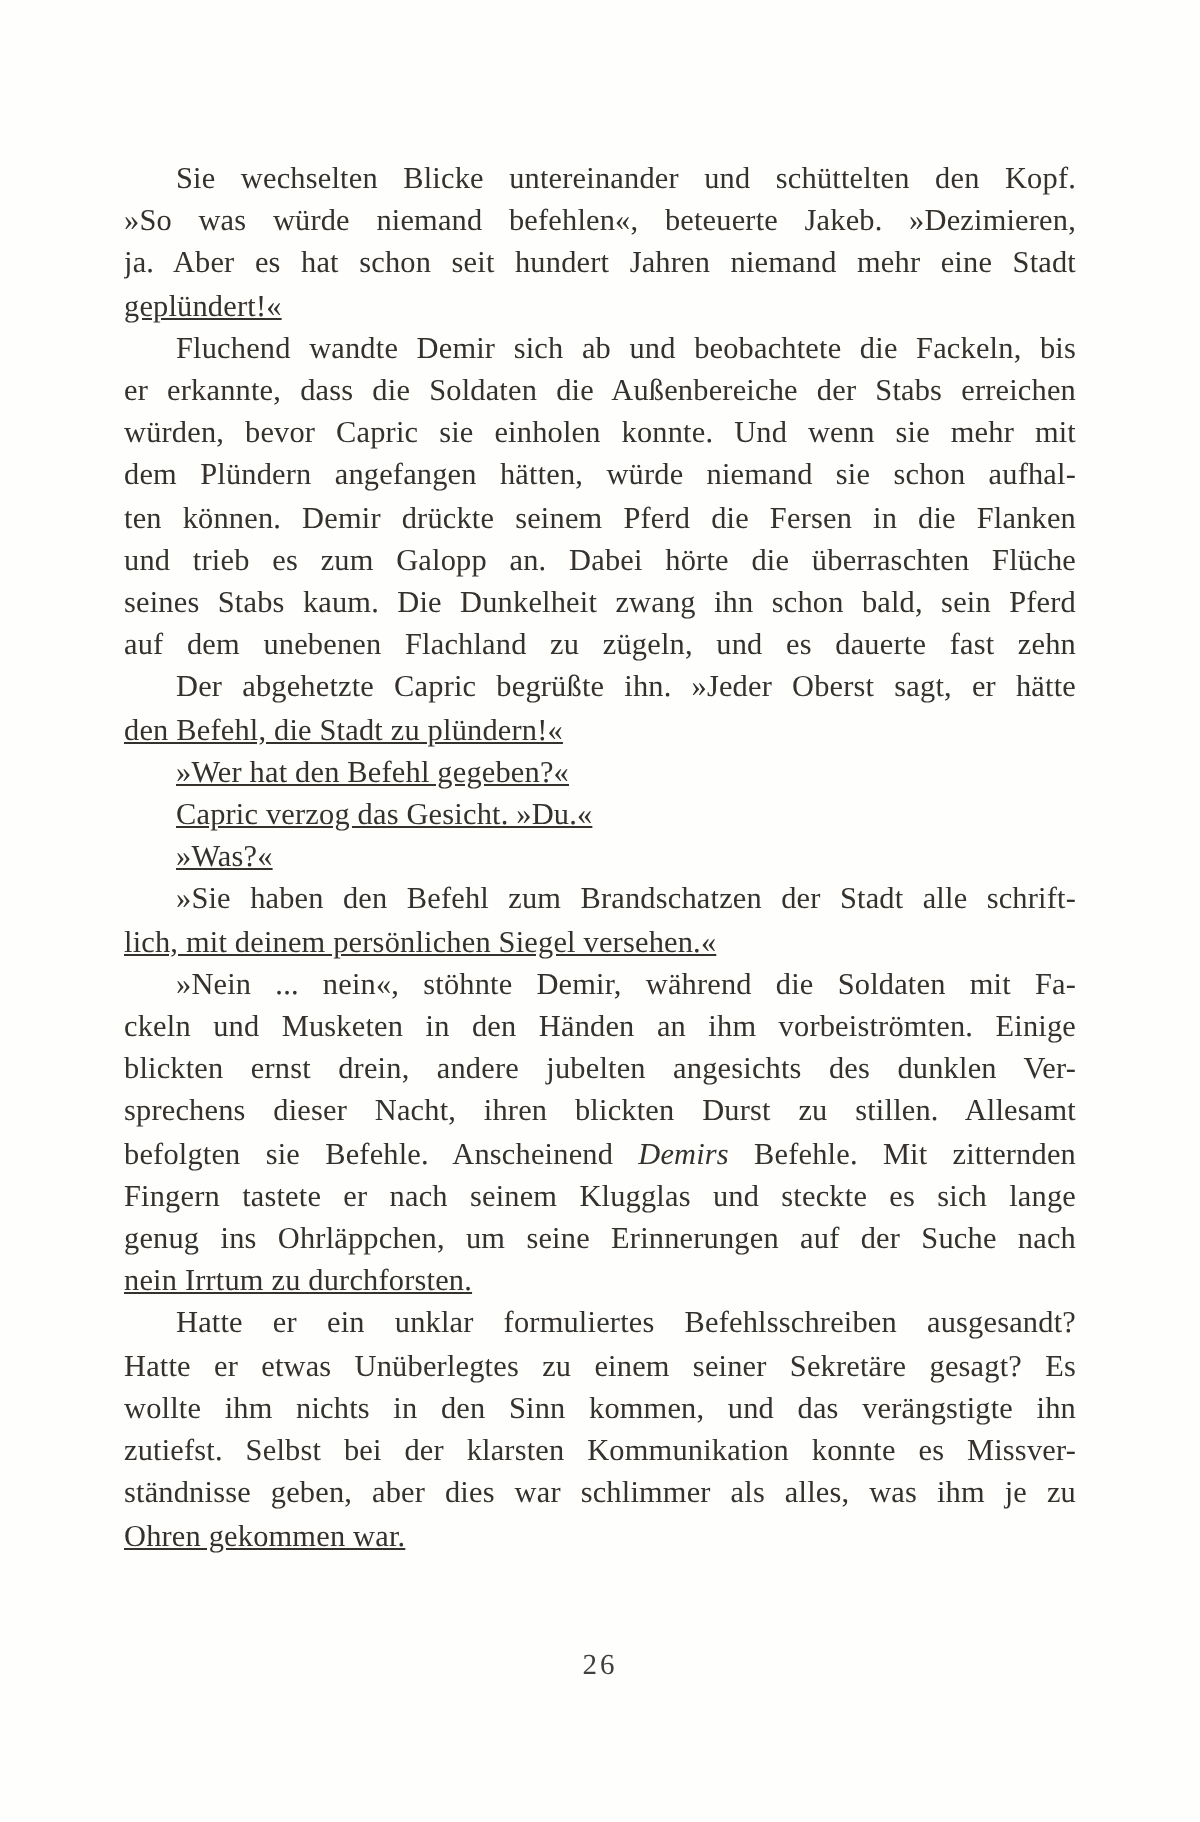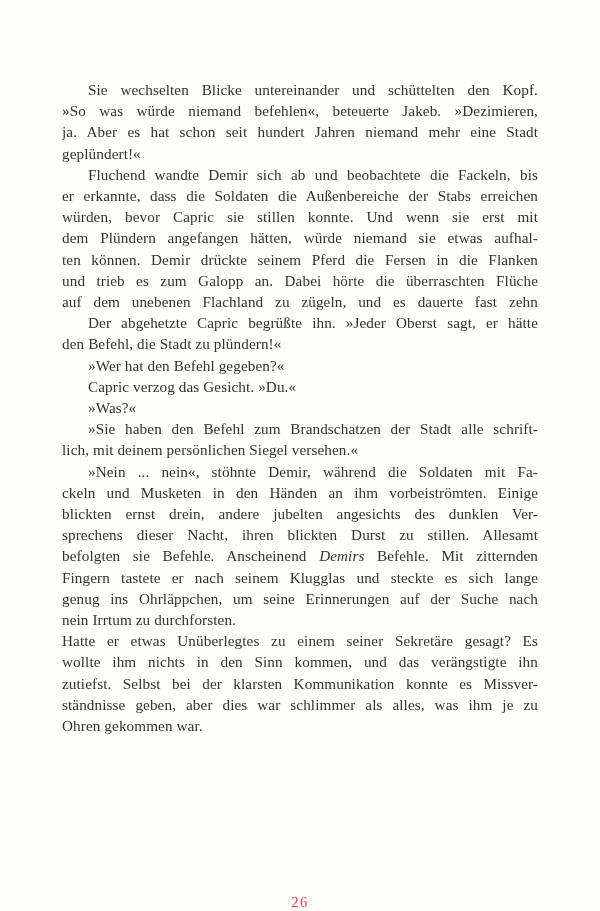--- a/index.html
+++ b/index.html
@@ -35,53 +35,55 @@
     overflow: hidden;
     text-align: justify;
     
     text-align-last: justify;
   }
   .line.para-first {
     text-indent: 26px;
   }
   .line.para-last {
     text-align-last: left; 
+    text-decoration: underline;
   }
   .line i {
     letter-spacing: 0.1px;
   }
   .page-number {
     position: absolute;
-    top: 894px;
+    top: 825px;
     left: 0;
     width: 600px;
     text-align: center;
     font-size: 14.5px;
     letter-spacing: 1.5px;
-    color: #ef4444;
+    color: #404040;
   }
 </style>
 </head>
 <body>
 
 <div class="page">
   <main class="text-block" id="text-block">
       <div class="paragraph">
         <div class="line para-first"><span>Sie wechselten Blicke untereinander und schüttelten den Kopf.</span></div>
         <div class="line"><span>»So was würde niemand befehlen«, beteuerte Jakeb. »Dezimieren,</span></div>
         <div class="line"><span>ja. Aber es hat schon seit hundert Jahren niemand mehr eine Stadt</span></div>
         <div class="line para-last"><span>geplündert!«</span></div>
       </div>
       <div class="paragraph">
         <div class="line para-first"><span>Fluchend wandte Demir sich ab und beobachtete die Fackeln, bis</span></div>
         <div class="line"><span>er erkannte, dass die Soldaten die Außenbereiche der Stabs erreichen</span></div>
-        <div class="line"><span>würden, bevor Capric sie stillen konnte. Und wenn sie erst mit</span></div>
-        <div class="line"><span>dem Plündern angefangen hätten, würde niemand sie etwas aufhal-</span></div>
+        <div class="line"><span>würden, bevor Capric sie einholen konnte. Und wenn sie mehr mit</span></div>
+        <div class="line"><span>dem Plündern angefangen hätten, würde niemand sie schon aufhal-</span></div>
         <div class="line"><span>ten können. Demir drückte seinem Pferd die Fersen in die Flanken</span></div>
         <div class="line"><span>und trieb es zum Galopp an. Dabei hörte die überraschten Flüche</span></div>
+        <div class="line"><span>seines Stabs kaum. Die Dunkelheit zwang ihn schon bald, sein Pferd</span></div>
         <div class="line"><span>auf dem unebenen Flachland zu zügeln, und es dauerte fast zehn</span></div>
       </div>
       <div class="paragraph">
         <div class="line para-first"><span>Der abgehetzte Capric begrüßte ihn. »Jeder Oberst sagt, er hätte</span></div>
         <div class="line para-last"><span>den Befehl, die Stadt zu plündern!«</span></div>
       </div>
       <div class="paragraph">
         <div class="line para-first para-last"><span>»Wer hat den Befehl gegeben?«</span></div>
       </div>
       <div class="paragraph">
@@ -98,20 +100,21 @@
         <div class="line para-first"><span>»Nein ... nein«, stöhnte Demir, während die Soldaten mit Fa-</span></div>
         <div class="line"><span>ckeln und Musketen in den Händen an ihm vorbeiströmten. Einige</span></div>
         <div class="line"><span>blickten ernst drein, andere jubelten angesichts des dunklen Ver-</span></div>
         <div class="line"><span>sprechens dieser Nacht, ihren blickten Durst zu stillen. Allesamt</span></div>
         <div class="line"><span>befolgten sie Befehle. Anscheinend </span><i>Demirs</i><span> Befehle. Mit zitternden</span></div>
         <div class="line"><span>Fingern tastete er nach seinem Klugglas und steckte es sich lange</span></div>
         <div class="line"><span>genug ins Ohrläppchen, um seine Erinnerungen auf der Suche nach</span></div>
         <div class="line para-last"><span>nein Irrtum zu durchforsten.</span></div>
       </div>
       <div class="paragraph">
+        <div class="line para-first"><span>Hatte er ein unklar formuliertes Befehlsschreiben ausgesandt?</span></div>
         <div class="line"><span>Hatte er etwas Unüberlegtes zu einem seiner Sekretäre gesagt? Es</span></div>
         <div class="line"><span>wollte ihm nichts in den Sinn kommen, und das verängstigte ihn</span></div>
         <div class="line"><span>zutiefst. Selbst bei der klarsten Kommunikation konnte es Missver-</span></div>
         <div class="line"><span>ständnisse geben, aber dies war schlimmer als alles, was ihm je zu</span></div>
         <div class="line para-last"><span>Ohren gekommen war.</span></div>
       </div>
     </main>
   <div class="page-number">26</div>
 </div>
 

